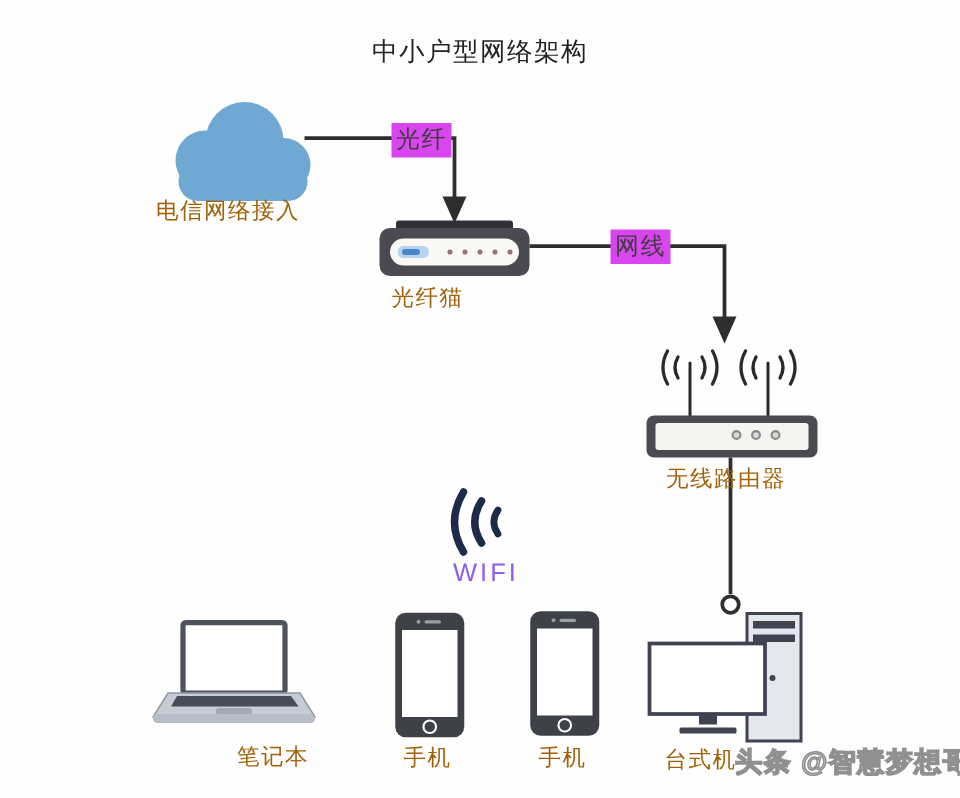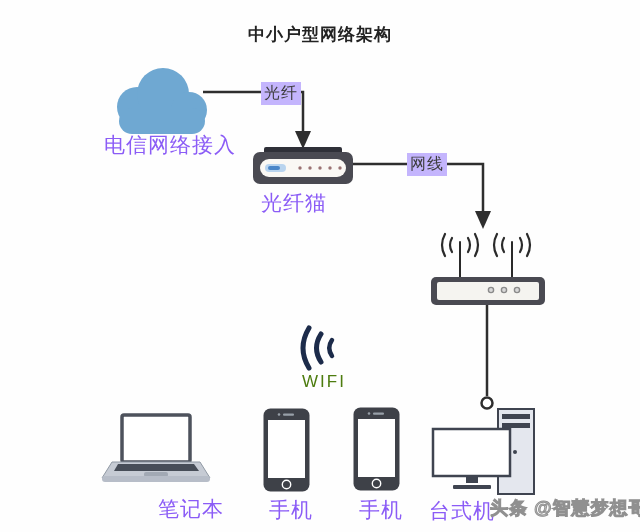--- a/index.html
+++ b/index.html
@@ -3,30 +3,30 @@
 <meta charset="utf-8">
 <style>
   html,body{margin:0;padding:0;background:#fff;}
   .canvas{
     position:relative;width:640px;height:532px;background:#fefefe;
     overflow:hidden;font-family:"Liberation Sans","DejaVu Sans",sans-serif;
   }
   .abs{position:absolute;}
   .title{
     top:23px;left:0;width:640px;text-align:center;
-    font-size:17px;font-weight:bold;color:#222;letter-spacing:1px;
+    font-size:17px;font-weight:normal;color:#222;letter-spacing:1px;
   }
   .node-label{
-    font-size:21px;color:#8b5cf6;letter-spacing:1px;white-space:nowrap;
+    font-size:15px;color:#a16207;letter-spacing:1px;white-space:nowrap;
   }
   .conn-label{
-    font-size:16px;color:#3d3d3d;background:#c4b5fd;padding:1px 3px;
+    font-size:16px;color:#3d3d3d;background:#d946ef;padding:1px 3px;
     white-space:nowrap;letter-spacing:1px;
   }
-  .wifi-text{font-size:17px;color:#4d7c0f;letter-spacing:2px;}
+  .wifi-text{font-size:17px;color:#8b5cf6;letter-spacing:2px;}
   .watermark{
     font-size:18px;font-weight:bold;color:#cfcfcf;
     -webkit-text-stroke:1px #909090;letter-spacing:1px;white-space:nowrap;
   }
   svg{display:block;}
 </style>
 </head>
 <body>
 
 <div class="canvas">
@@ -97,20 +97,21 @@
 
   <svg class="abs" style="left:430px;top:276px;" width="116" height="30" viewBox="0 0 116 30">
     <rect x="1" y="1" width="114" height="28" rx="5" fill="#4A4A52"></rect>
     <rect x="7" y="6" width="102" height="18" rx="2" fill="#F5F4F0"></rect>
     <g fill="#D9D9D9" stroke="#8A8A8A" stroke-width="1.4">
       <circle cx="61" cy="14" r="2.6"></circle>
       <circle cx="74" cy="14" r="2.6"></circle>
       <circle cx="87" cy="14" r="2.6"></circle>
     </g>
   </svg>
+  <div class="abs node-label" style="left:444px;top:310px;">无线路由器</div>
 
   <svg class="abs" style="left:293px;top:324px;" width="58" height="48" viewBox="0 0 58 48">
     <g stroke="#1C2B4A" fill="none" stroke-linecap="round">
       <path d="M16 4 Q4 24 16 44" stroke-width="5"></path>
       <path d="M28 10 Q19 24 28 38" stroke-width="5"></path>
       <path d="M39 16 Q33.5 24 39 32" stroke-width="4.5"></path>
     </g>
   </svg>
   <div class="abs wifi-text" style="left:302px;top:372px;">WIFI</div>
 
@@ -143,17 +144,17 @@
 
   <svg class="abs" style="left:428px;top:404px;" width="110" height="95" viewBox="0 0 110 95">
     <rect x="70" y="5" width="36" height="85" fill="#E4E7EE" stroke="#3F4450" stroke-width="2"></rect>
     <rect x="74" y="10" width="28" height="5" fill="#3F4450"></rect>
     <rect x="74" y="19" width="28" height="5" fill="#3F4450"></rect>
     <circle cx="87" cy="48" r="2" fill="#3F4450"></circle>
     <rect x="5" y="25" width="77" height="47" fill="#fff" stroke="#3F4450" stroke-width="2.5"></rect>
     <rect x="38" y="72" width="12" height="7" fill="#3F4450"></rect>
     <rect x="25" y="81" width="38" height="4" rx="1" fill="#3F4450"></rect>
   </svg>
-  <div class="abs node-label" style="left:429px;top:497px;">台式机</div>
+  <div class="abs node-label" style="left:443px;top:497px;">台式机</div>
 
   <div class="abs watermark" style="left:490px;top:496px;">头条 @智慧梦想哥</div>
 
 </div>
 
 </body></html>

